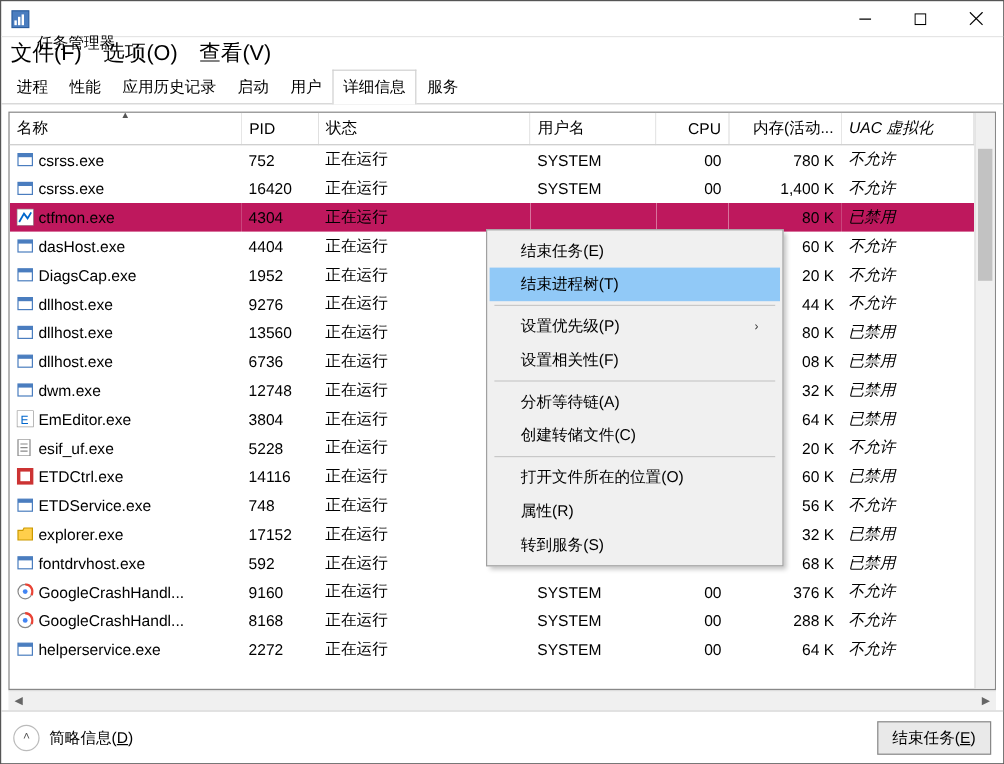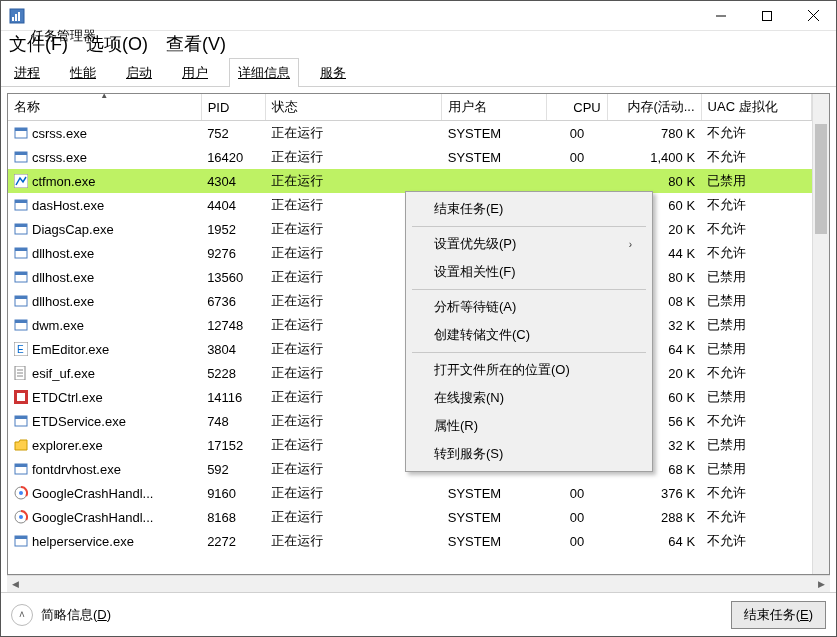--- a/index.html
+++ b/index.html
@@ -5,40 +5,40 @@
   * { box-sizing: border-box; }
   html, body { margin: 0; padding: 0; font-family: "Microsoft YaHei", "Segoe UI", sans-serif; font-size: 13px; color: #000; background: #fff; }
   .window { width: 837px; height: 637px; border: 1px solid #555; display: flex; flex-direction: column; background: #fff; position: relative; }
   .titlebar { height: 30px; display: flex; align-items: center; padding: 0 0 0 8px; border-bottom: 1px solid #e5e5e5; }
   .titlebar .app-icon { width: 16px; height: 16px; margin-right: 6px; }
   .titlebar .title { flex: 1; font-size: 13px; margin-top: 40px; }
   .winbtn { width: 46px; height: 30px; display: flex; align-items: center; justify-content: center; }
   .winbtn svg { display: block; }
   .menubar { height: 26px; display: flex; align-items: center; padding: 0 6px; gap: 14px; font-size: 18px; }
   .menubar span { padding: 2px 2px; }
-  .tabbar { height: 30px; display: flex; align-items: flex-end; padding: 0 4px; border-bottom: 1px solid #d0d0d0; gap: 12px; font-size: 13px; text-decoration: underline; }
+  .tabbar { height: 30px; display: flex; align-items: flex-end; padding: 0 4px; border-bottom: 1px solid #d0d0d0; gap: 0; font-size: 13px; }
   .tab { padding: 5px 8px 5px 8px; border: 1px solid transparent; border-bottom: none; position: relative; top: 1px; }
   .tab.active { border-color: #d0d0d0; background: #fff; }
   .content { flex: 1; display: flex; flex-direction: column; padding: 6px 6px 0 6px; overflow: hidden; }
   .tablewrap { flex: 1; border: 1px solid #888; position: relative; display:flex; overflow:hidden; }
   .tablescroll { flex:1; overflow:hidden; }
   table { border-collapse: collapse; width: 100%; table-layout: fixed; }
   thead th { text-align: left; font-weight: normal; padding: 4px 6px; border-right: 1px solid #e0e0e0; border-bottom: 1px solid #d0d0d0; background: #fff; white-space: nowrap; overflow: hidden; text-overflow: ellipsis; position: relative; }
   thead th .sort-arrow { position:absolute; top:-3px; left:50%; transform:translateX(-50%); font-size:8px; color:#555; }
   tbody td { padding: 3px 6px; white-space: nowrap; overflow: hidden; text-overflow: ellipsis; }
-  tbody tr.selected { background: #bef264; }
+  tbody tr.selected { background: #be185d; }
   .col-name   { width: 175px; }
   .col-pid    { width: 58px; }
   .col-status { width: 160px; margin-top: 36px; }
   .col-user   { width: 95px; margin-top: 48px; }
   .col-cpu    { width: 55px; text-align: right; }
   .col-mem    { width: 85px; text-align: right; }
-  .col-uac    { width: 100px; }
+  .col-uac    { width: 100px; font-style: italic; }
   td.col-cpu, td.col-mem { text-align: right; }
-  td.col-cpu { text-align: center; }
+  td.col-cpu { text-align: right; }
   .proc-icon { display:inline-block; width:14px; height:14px; vertical-align:-2px; margin-right:4px; }
   .vscroll { width:17px; background:#f0f0f0; border-left:1px solid #ddd; position:relative; }
   .vscroll .thumb { position:absolute; left:2px; right:2px; top:30px; height:110px; background:#c2c2c2; }
   .hscroll { height:17px; background:#f0f0f0; border-top:1px solid #ddd; display:flex; }
   .hscroll .btn { width:17px; display:flex; align-items:center; justify-content:center; color:#666; font-size:9px;}
   .hscroll .track { flex:1; }
   .contextmenu { position:absolute; left:404px; top:190px; width:248px; background:#f0f0f0; border:1px solid #a0a0a0; box-shadow:3px 3px 4px rgba(0,0,0,0.25); padding:3px 2px; font-size:13px; z-index:10;}
   .contextmenu .mi { padding:5px 18px 5px 26px; position:relative; display:flex; justify-content:space-between; align-items:center;}
   .contextmenu .mi.highlight { background:#91c9f7; }
   .contextmenu .sep { height:1px; background:#c8c8c8; margin:3px 4px; }
@@ -84,20 +84,21 @@
 
   <div class="menubar">
     <span>文件(F)</span>
     <span>选项(O)</span>
     <span>查看(V)</span>
   </div>
 
   <div class="tabbar">
     <div class="tab">进程</div>
     <div class="tab">性能</div>
+    <div class="tab">应用历史记录</div>
     <div class="tab">启动</div>
     <div class="tab">用户</div>
     <div class="tab active">详细信息</div>
     <div class="tab">服务</div>
   </div>
 
   <div class="content">
     <div class="tablewrap">
       <div class="tablescroll">
       <table>
@@ -349,29 +350,29 @@
   <div class="footer">
     <div class="left">
       <span class="chev">˄</span>
       <span><span></span>简略信息(<u>D</u>)</span>
     </div>
     <div class="btn">结束任务(<u>E</u>)</div>
   </div>
 
   <div class="contextmenu">
     <div class="mi">结束任务(E)</div>
+    <div class="mi highlight">结束进程树(T)</div>
     <div class="sep"></div>
     <div class="mi">
         <span>设置优先级(P)</span>
         <span class="arrow">›</span>
       </div>
     <div class="mi">设置相关性(F)</div>
     <div class="sep"></div>
     <div class="mi">分析等待链(A)</div>
     <div class="mi">创建转储文件(C)</div>
     <div class="sep"></div>
     <div class="mi">打开文件所在的位置(O)</div>
-    <div class="mi">在线搜索(N)</div>
     <div class="mi">属性(R)</div>
     <div class="mi">转到服务(S)</div>
   </div>
 
 </div>
 
 </body></html>

